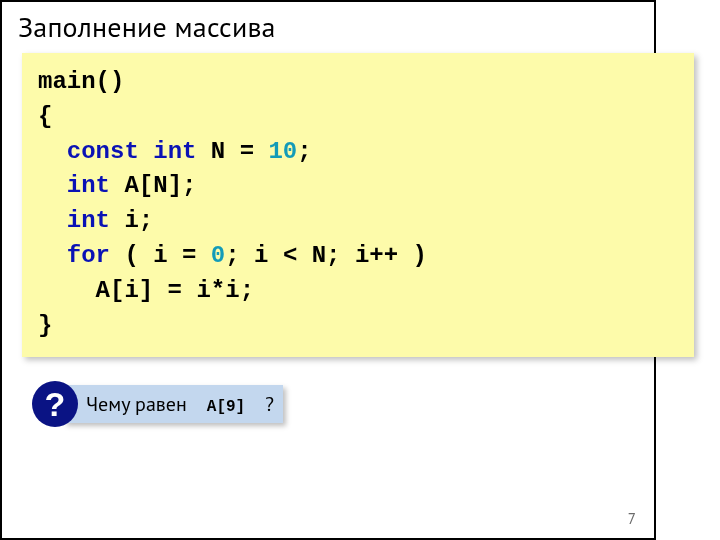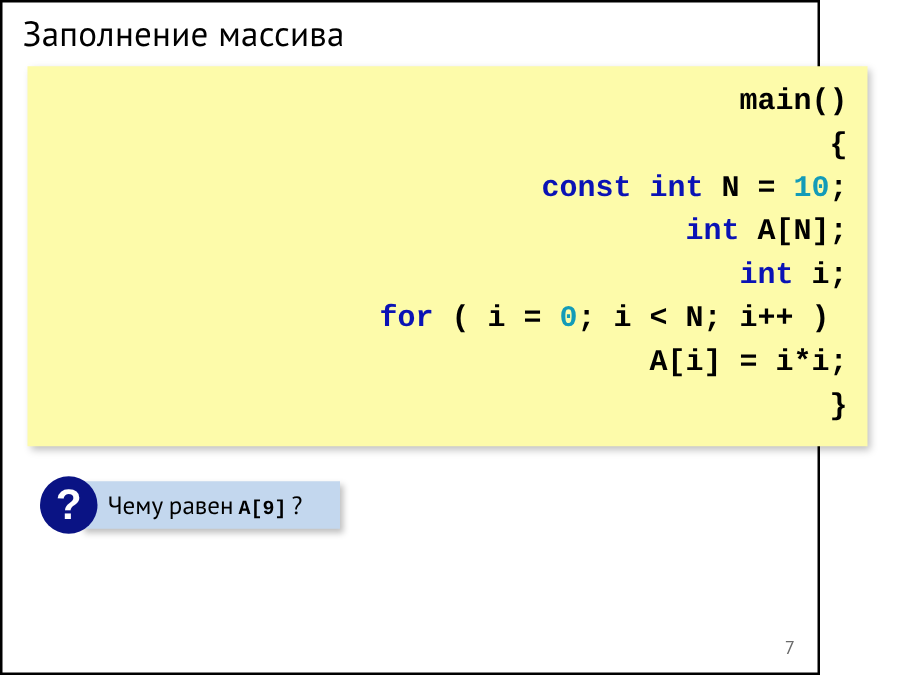--- a/index.html
+++ b/index.html
@@ -29,21 +29,20 @@
     background: #fdfbaa;
     box-shadow: 3px 3px 6px rgba(0,0,0,0.25);
     padding: 12px 16px 14px 16px;
     font-family: "Courier New", monospace;
     font-size: 24px;
     font-weight: bold;
     line-height: 1.45;
     width: 640px;
     white-space: pre;
     margin-left: 6px;
-    text-align: right;
   }
   .kw   { color: #0a12b5; } 
   .num  { color: #139bb8; } 
   .nm   { color: #000; }
 
   .qrow {
     display: flex;
     align-items: center;
     margin-top: 24px;
     margin-left: 16px;
@@ -61,27 +60,27 @@
     align-items: center;
     justify-content: center;
     font-family: "Arial Black", Arial, sans-serif;
     position: relative;
     z-index: 2;
     flex-shrink: 0;
   }
   .qbox {
     background: #c3d7ee;
     box-shadow: 3px 3px 5px rgba(0,0,0,0.25);
-    padding: 6px 30px 6px 22px;
+    padding: 6px 9px 6px 22px;
     font-size: 20px;
     margin-left: -14px;
     z-index: 1;
     display: flex;
     align-items: baseline;
-    gap: 4px;
+    gap: 20px;
   }
   .qbox .mono {
     font-family: "Courier New", monospace;
     font-weight: bold;
     font-size: 16px;
   }
   .pagenum {
     position: absolute;
     bottom: 10px;
     right: 18px;

